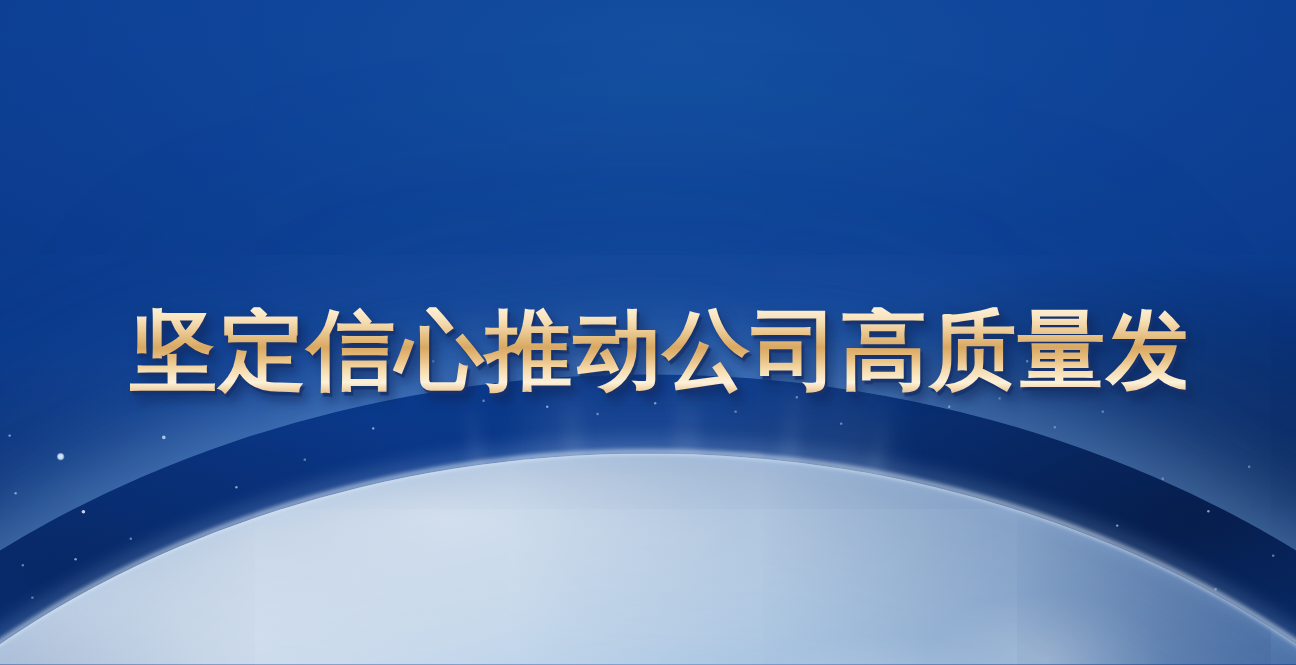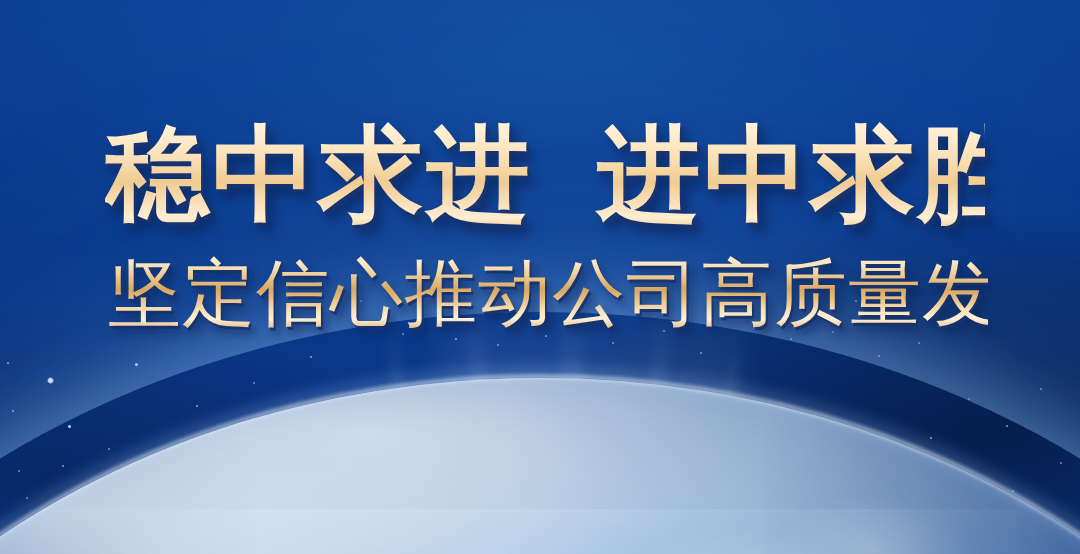--- a/index.html
+++ b/index.html
@@ -159,21 +159,21 @@
     filter:
       drop-shadow(3px 4px 0px rgba(26,52,110,0.85))
       drop-shadow(5px 7px 6px rgba(10,30,78,0.55));
   }
   .title-sub{
     position:absolute;
     left:108px; top:256px;
     width:880px;
     font-size:73px;
     line-height:1.0;
-    font-weight:normal;
+    font-weight:bold;
     letter-spacing:1px;
     white-space:pre;
     background:linear-gradient(180deg,
         #fdf0d8 0%,
         #f8e2ba 14%,
         #e9c58c 30%,
         #d9a862 46%,
         #e7bd7e 58%,
         #f6dcae 72%,
         #fdf1da 86%,
@@ -249,17 +249,16 @@
 
   <div class="earth-wrap">
     <div class="earth-glow"></div>
     <div class="earth-body"></div>
     <div class="earth-haze"></div>
     <div class="earth-limb2"></div>
     <div class="earth-limb"></div>
   </div>
 
   <div class="copy">
-    <div class="title-main">稳中求进  进中求胜</div>
     <div class="title-sub">坚定信心推动公司高质量发展</div>
   </div>
 
 </div>
 
 </body></html>

